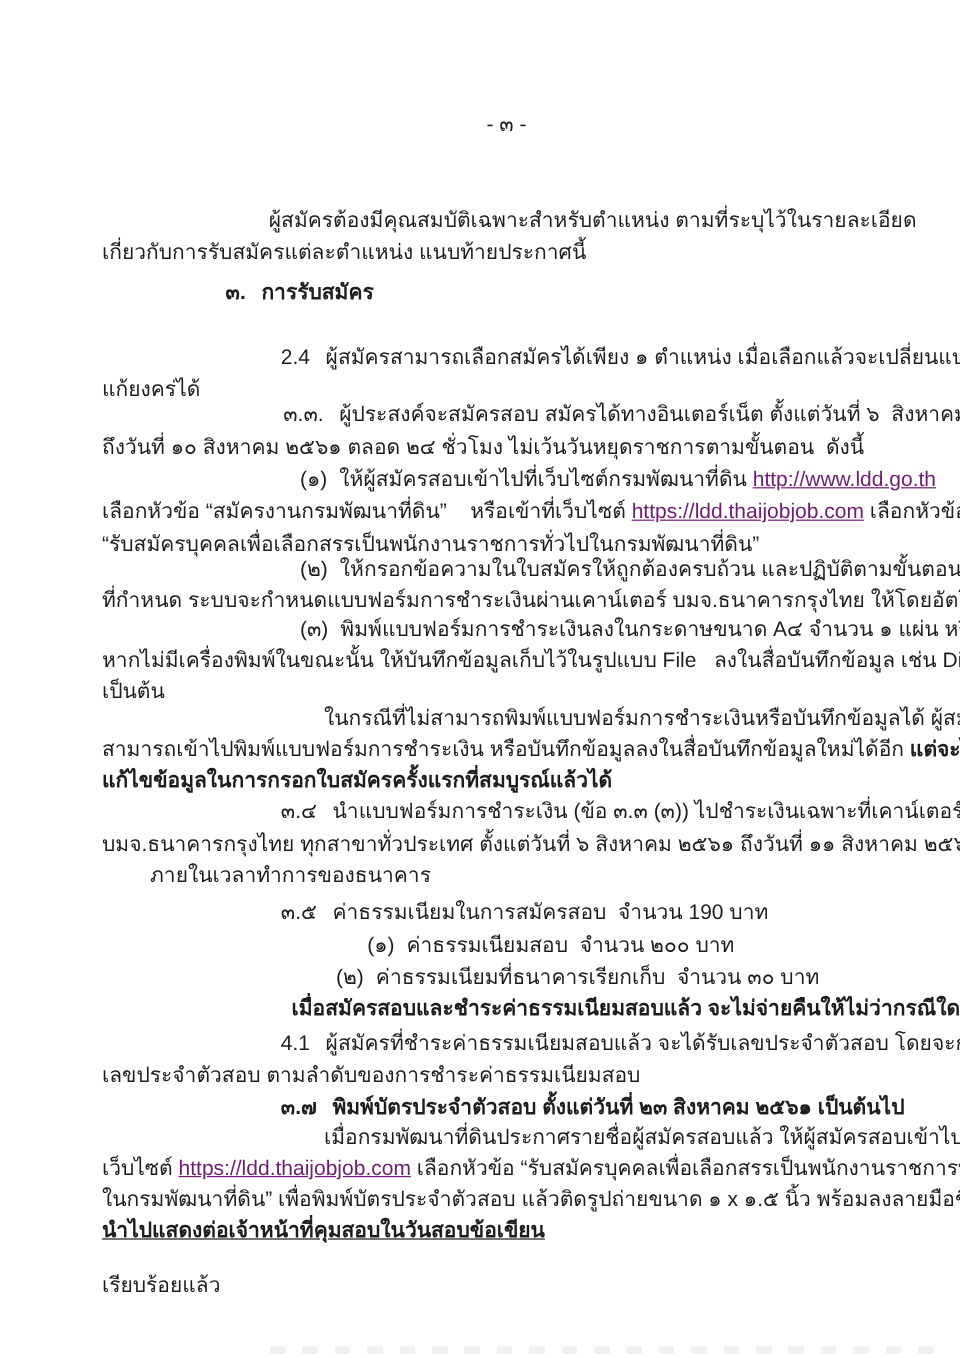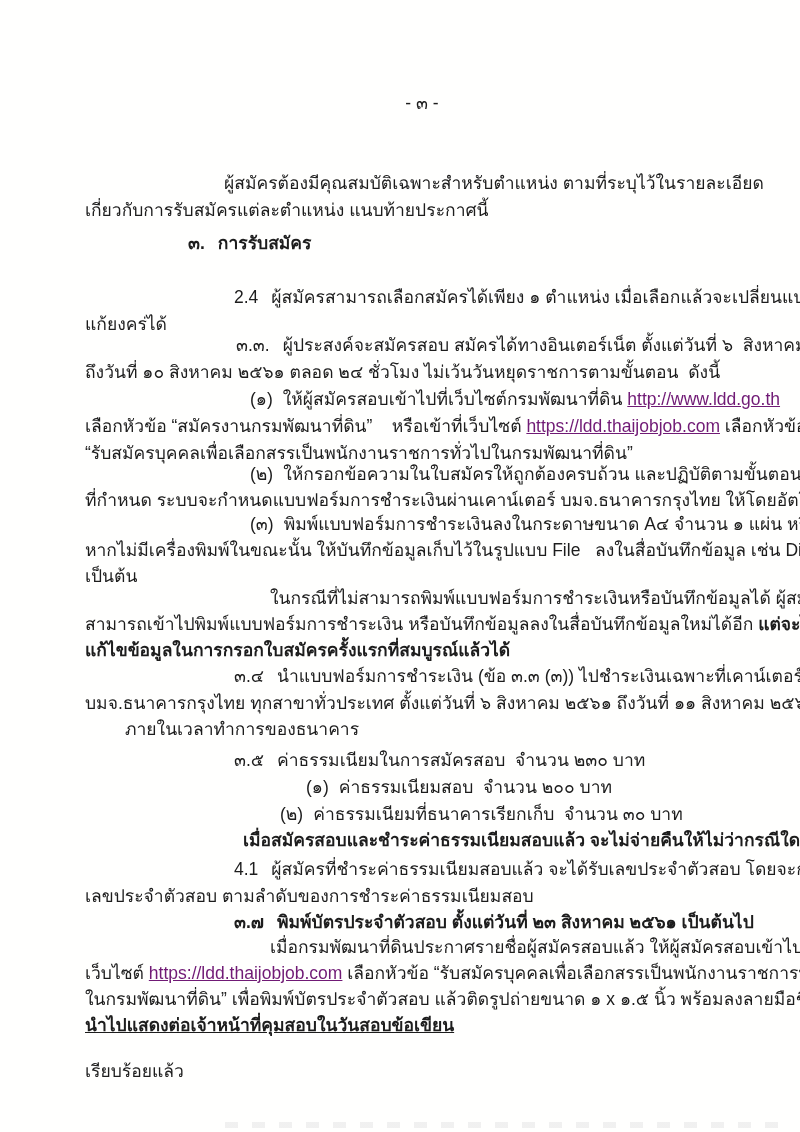--- a/index.html
+++ b/index.html
@@ -56,21 +56,21 @@
   <div class="ln" style="top:563px;left:85px;"><span>เป็นต้น</span></div>
 
   <div class="ln" style="top:585px;left:270px;"><span>ในกรณีที่ไม่สามารถพิมพ์แบบฟอร์มการชำระเงินหรือบันทึกข้อมูลได้ ผู้สมัคร</span></div>
   <div class="ln" style="top:611px;left:85px;"><span>สามารถเข้าไปพิมพ์แบบฟอร์มการชำระเงิน หรือบันทึกข้อมูลลงในสื่อบันทึกข้อมูลใหม่ได้อีก </span><span class="b">แต่จะไม่สามารถ</span></div>
   <div class="ln b" style="top:637px;left:85px;"><span>แก้ไขข้อมูลในการกรอกใบสมัครครั้งแรกที่สมบูรณ์แล้วได้</span></div>
 
   <div class="ln" style="top:663px;left:234px;"><span class="no">๓.๔</span><span>นำแบบฟอร์มการชำระเงิน (ข้อ ๓.๓ (๓)) ไปชำระเงินเฉพาะที่เคาน์เตอร์</span></div>
   <div class="ln" style="top:690px;left:85px;"><span>บมจ.ธนาคารกรุงไทย ทุกสาขาทั่วประเทศ ตั้งแต่วันที่ ๖ สิงหาคม ๒๕๖๑ ถึงวันที่ ๑๑ สิงหาคม ๒๕๖๑</span></div>
   <div class="ln" style="top:716px;left:85px;margin-left:40px;"><span>ภายในเวลาทำการของธนาคาร</span></div>
 
-  <div class="ln" style="top:747px;left:234px;"><span class="no">๓.๕</span><span>ค่าธรรมเนียมในการสมัครสอบ  จำนวน ๒๓๐ บาท</span></div>
+  <div class="ln" style="top:747px;left:234px;"><span class="no">๓.๕</span><span>ค่าธรรมเนียมในการสมัครสอบ  จำนวน 190 บาท</span></div>
   <div class="ln" style="top:774px;left:280px;margin-left:26px;"><span class="no-sm">(๑)</span><span>ค่าธรรมเนียมสอบ  จำนวน ๒๐๐ บาท</span></div>
   <div class="ln" style="top:801px;left:280px;"><span class="no-sm">(๒)</span><span>ค่าธรรมเนียมที่ธนาคารเรียกเก็บ  จำนวน ๓๐ บาท</span></div>
   <div class="ln b" style="top:827px;left:243px;"><span>เมื่อสมัครสอบและชำระค่าธรรมเนียมสอบแล้ว จะไม่จ่ายคืนให้ไม่ว่ากรณีใดๆ ทั้งสิ้น</span></div>
 
   <div class="ln" style="top:856px;left:234px;"><span class="no">4.1</span><span>ผู้สมัครที่ชำระค่าธรรมเนียมสอบแล้ว จะได้รับเลขประจำตัวสอบ โดยจะกำหนด</span></div>
   <div class="ln" style="top:883px;left:85px;"><span>เลขประจำตัวสอบ ตามลำดับของการชำระค่าธรรมเนียมสอบ</span></div>
 
   <div class="ln b" style="top:909px;left:234px;"><span class="no">๓.๗</span><span>พิมพ์บัตรประจำตัวสอบ ตั้งแต่วันที่ ๒๓ สิงหาคม ๒๕๖๑ เป็นต้นไป</span></div>
   <div class="ln" style="top:934px;left:270px;"><span>เมื่อกรมพัฒนาที่ดินประกาศรายชื่อผู้สมัครสอบแล้ว ให้ผู้สมัครสอบเข้าไปที่</span></div>
   <div class="ln" style="top:960px;left:85px;"><span>เว็บไซต์ </span><span class="link">https://ldd.thaijobjob.com</span><span> เลือกหัวข้อ “รับสมัครบุคคลเพื่อเลือกสรรเป็นพนักงานราชการทั่วไป</span></div>

